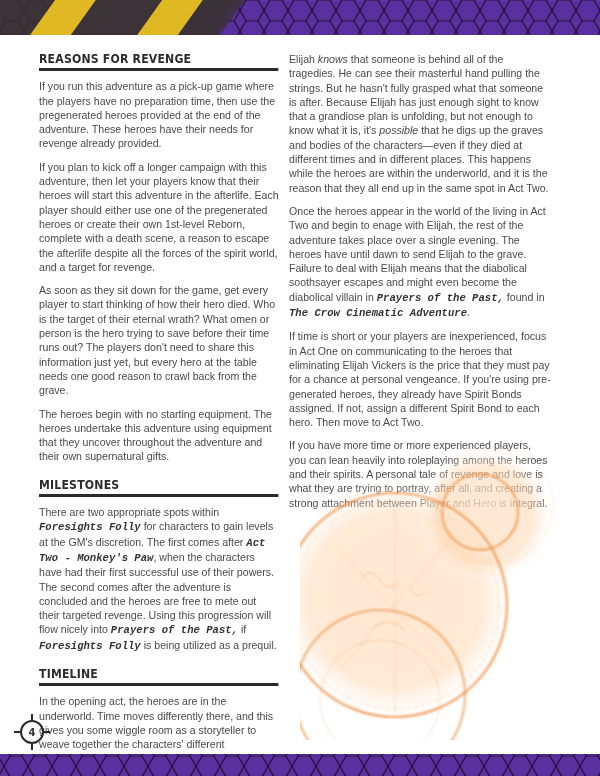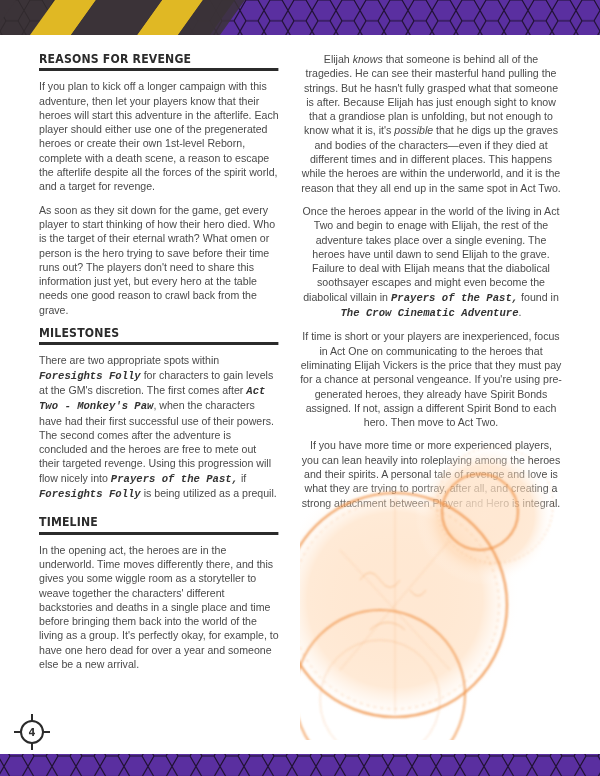--- a/index.html
+++ b/index.html
@@ -1,21 +1,21 @@
 <!DOCTYPE html>
 <html><head>
 <meta charset="utf-8">
 <style>
   html, body { margin: 0; padding: 0; }
   body { width: 600px; height: 776px; position: relative; overflow: hidden; background: #ffffff; font-family: "Liberation Sans", sans-serif; color: #4a4a4a; }
   .top-band { position: absolute; left: 0; top: 0; width: 600px; height: 35px; overflow: hidden; }
   .bottom-band { position: absolute; left: 0; top: 754px; width: 600px; height: 22px; overflow: hidden; }
   .col { position: absolute; top: 52px; font-size: 10.6px; line-height: 14.3px; }
   .col-left { left: 39px; width: 240px; }
-  .col-right { left: 300px; width: 262px; text-align: center; }
+  .col-right { left: 289px; width: 262px; }
   h2.section { font-family: "DejaVu Sans", sans-serif; font-weight: bold; font-size: 11.5px; letter-spacing: 0.2px; color: #2b2b2b; margin: 0 0 8px 0; padding-bottom: 2px; border-bottom: 3px solid #2b2b2b; text-transform: uppercase; transform: scaleX(0.95); transform-origin: left; width: 105%; }
   p { margin: 0 0 9px 0; }
   b i, i b { color: #333; font-family: Liberation Mono, monospace; }
   .ornament { position: absolute; left: 300px; top: 440px; width: 300px; height: 300px; pointer-events: none; }
   .footer { position: absolute; left: 12px; top: 712px; height: 40px; display: flex; align-items: center; }
   .page-num-wrap { position: relative; width: 40px; height: 40px; }
   .footer-title { font-family: "DejaVu Sans", sans-serif; font-weight: bold; font-size: 10.5px; color: #555; margin-left: 12px; letter-spacing: 0.3px; }
   .page-num { position: absolute; left: 0; top: 0; width: 40px; height: 40px; display: flex; align-items: center; justify-content: center; font-family: "DejaVu Sans", sans-serif; font-weight: bold; font-size: 10px; color: #333; }
 </style>
 </head>
@@ -38,22 +38,24 @@
     <polygon points="0,0 16,0 -9,35 0,35" fill="#3b3338"></polygon>
     <polygon points="55,0 96,0 71,35 30,35" fill="#e0b824"></polygon>
     <polygon points="162,0 203,0 178,35 137,35" fill="#e0b824"></polygon>
     <polygon points="96,0 162,0 137,35 71,35" fill="#3b3338"></polygon>
     <polygon points="203,0 245,0 220,35 178,35" fill="#3b3338" opacity="0.85"></polygon>
   </svg>
 </div>
 
 <div class="col col-left">
   <h2 class="section">Reasons for Revenge</h2>
+  <p>If you run this adventure as a pick-up game where the players have no preparation time, then use the pregenerated heroes provided at the end of the adventure. These heroes have their needs for revenge already provided.</p>
   <p>If you plan to kick off a longer campaign with this adventure, then let your players know that their heroes will start this adventure in the afterlife. Each player should either use one of the pregenerated heroes or create their own 1st-level Reborn, complete with a death scene, a reason to escape the afterlife despite all the forces of the spirit world, and a target for revenge.</p>
   <p>As soon as they sit down for the game, get every player to start thinking of how their hero died. Who is the target of their eternal wrath? What omen or person is the hero trying to save before their time runs out? The players don't need to share this information just yet, but every hero at the table needs one good reason to crawl back from the grave.</p>
+  <p style="margin-bottom:14px;">The heroes begin with no starting equipment. The heroes undertake this adventure using equipment that they uncover throughout the adventure and their own supernatural gifts.</p>
 
   <h2 class="section">Milestones</h2>
   <p style="margin-bottom:14px;"><span>There are two appropriate spots within </span><b><i>Foresights Folly</i></b><span> for characters to gain levels at the GM's discretion. The first comes after </span><b><i>Act Two - Monkey's Paw</i></b><span>, when the characters have had their first successful use of their powers. The second comes after the adventure is concluded and the heroes are free to mete out their targeted revenge. Using this progression will flow nicely into </span><b><i>Prayers of the Past,</i></b><span> if </span><b><i>Foresights Folly</i></b><span> is being utilized as a prequil.</span></p>
 
   <h2 class="section">Timeline</h2>
   <p>In the opening act, the heroes are in the underworld. Time moves differently there, and this gives you some wiggle room as a storyteller to weave together the characters' different backstories and deaths in a single place and time before bringing them back into the world of the living as a group. It's perfectly okay, for example, to have one hero dead for over a year and someone else be a new arrival.</p>
 </div>
 
 <div class="col col-right">
   <p><span>Elijah </span><i>knows</i><span> that someone is behind all of the tragedies. He can see their masterful hand pulling the strings. But he hasn't fully grasped what that someone is after. Because Elijah has just enough sight to know that a grandiose plan is unfolding, but not enough to know what it is, it's </span><i>possible</i><span> that he digs up the graves and bodies of the characters—even if they died at different times and in different places. This happens while the heroes are within the underworld, and it is the reason that they all end up in the same spot in Act Two.</span></p>

